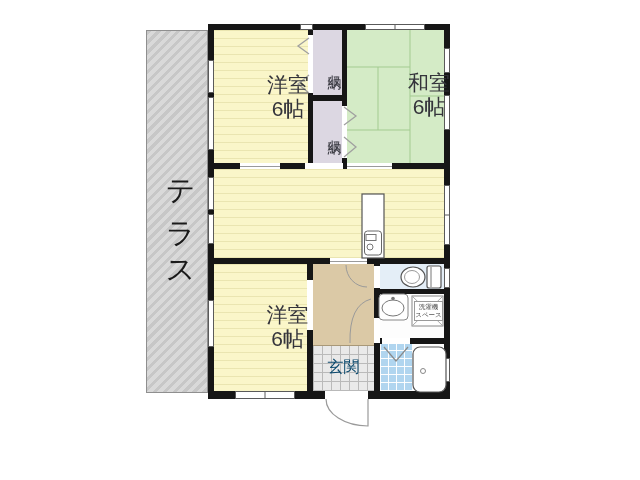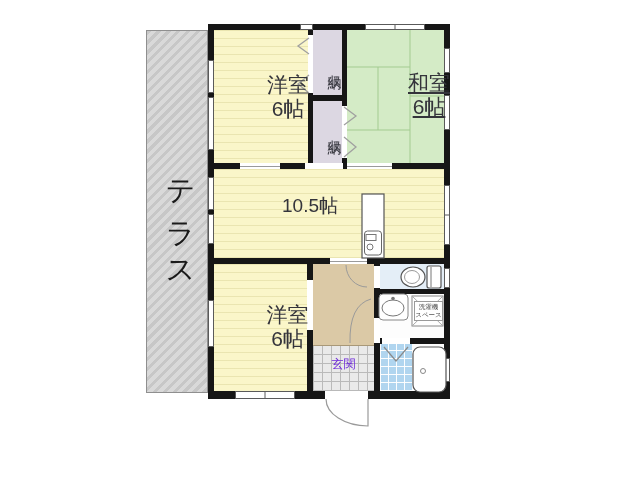--- a/index.html
+++ b/index.html
@@ -29,21 +29,21 @@
   
   .win{background:#fff;border:1px solid #5a5a5a;}
   .open{background:#fff;}
   .slideline{background:#9a9a9a;}
   
   .lbl{position:absolute;text-align:center;color:#34343b;line-height:1.12;}
   .rm{font-size:21px;padding-left:27px;}
   .ldk{font-size:19px;}
   .vtext{writing-mode:vertical-rl;text-orientation:upright;}
   .closet-lbl{font-size:14px;letter-spacing:1px;color:#3c3c44;}
-  .genkan-lbl{font-size:12px;color:#6d28d9;}
+  .genkan-lbl{font-size:16px;color:#0c4a6e;}
   .laundry-lbl{font-size:6.5px;line-height:1.2;color:#444;background:#fff;
                border:1px solid #9a9a9a;padding:1px 0;}
   .disclaimer{font-size:10.5px;color:#8a8a8a;white-space:nowrap;}
   svg{position:absolute;left:0;top:0;pointer-events:none;}
 </style>
 </head>
 <body>
 
 <div class="canvas">
 
@@ -152,26 +152,25 @@
       <path d="M326,399 A42,27 0 0 0 368,426 L368,399"></path>
     </g>
   </svg>
 
   <div class="lbl rm" style="left:214px;top:73px;width:94px;">
     <div>洋室</div>
     <div>6帖</div>
   </div>
   <div class="lbl closet-lbl vtext" style="left:313px;top:45px;width:29px;height:40px;">収納</div>
   <div class="lbl closet-lbl vtext" style="left:313px;top:110px;width:29px;height:40px;">収納</div>
-  <div class="lbl rm" style="left:347px;top:71px;width:110px;text-decoration:underline;">
+  <div class="lbl rm" style="left:347px;top:71px;width:110px;">
     <div>和室</div>
     <div>6帖</div>
   </div>
   <div class="lbl ldk" style="left:230px;top:195px;width:160px;">
-    <div>10.5帖</div>
   </div>
   <div class="lbl rm" style="left:214px;top:303px;width:93px;">
     <div>洋室</div>
     <div>6帖</div>
   </div>
   <div class="lbl genkan-lbl" style="left:313px;top:358px;width:61px;">玄関</div>
   <div class="lbl laundry-lbl" style="left:414px;top:301px;width:27px;">
     <div>洗濯機</div>
     <div>スペース</div>
   </div>

